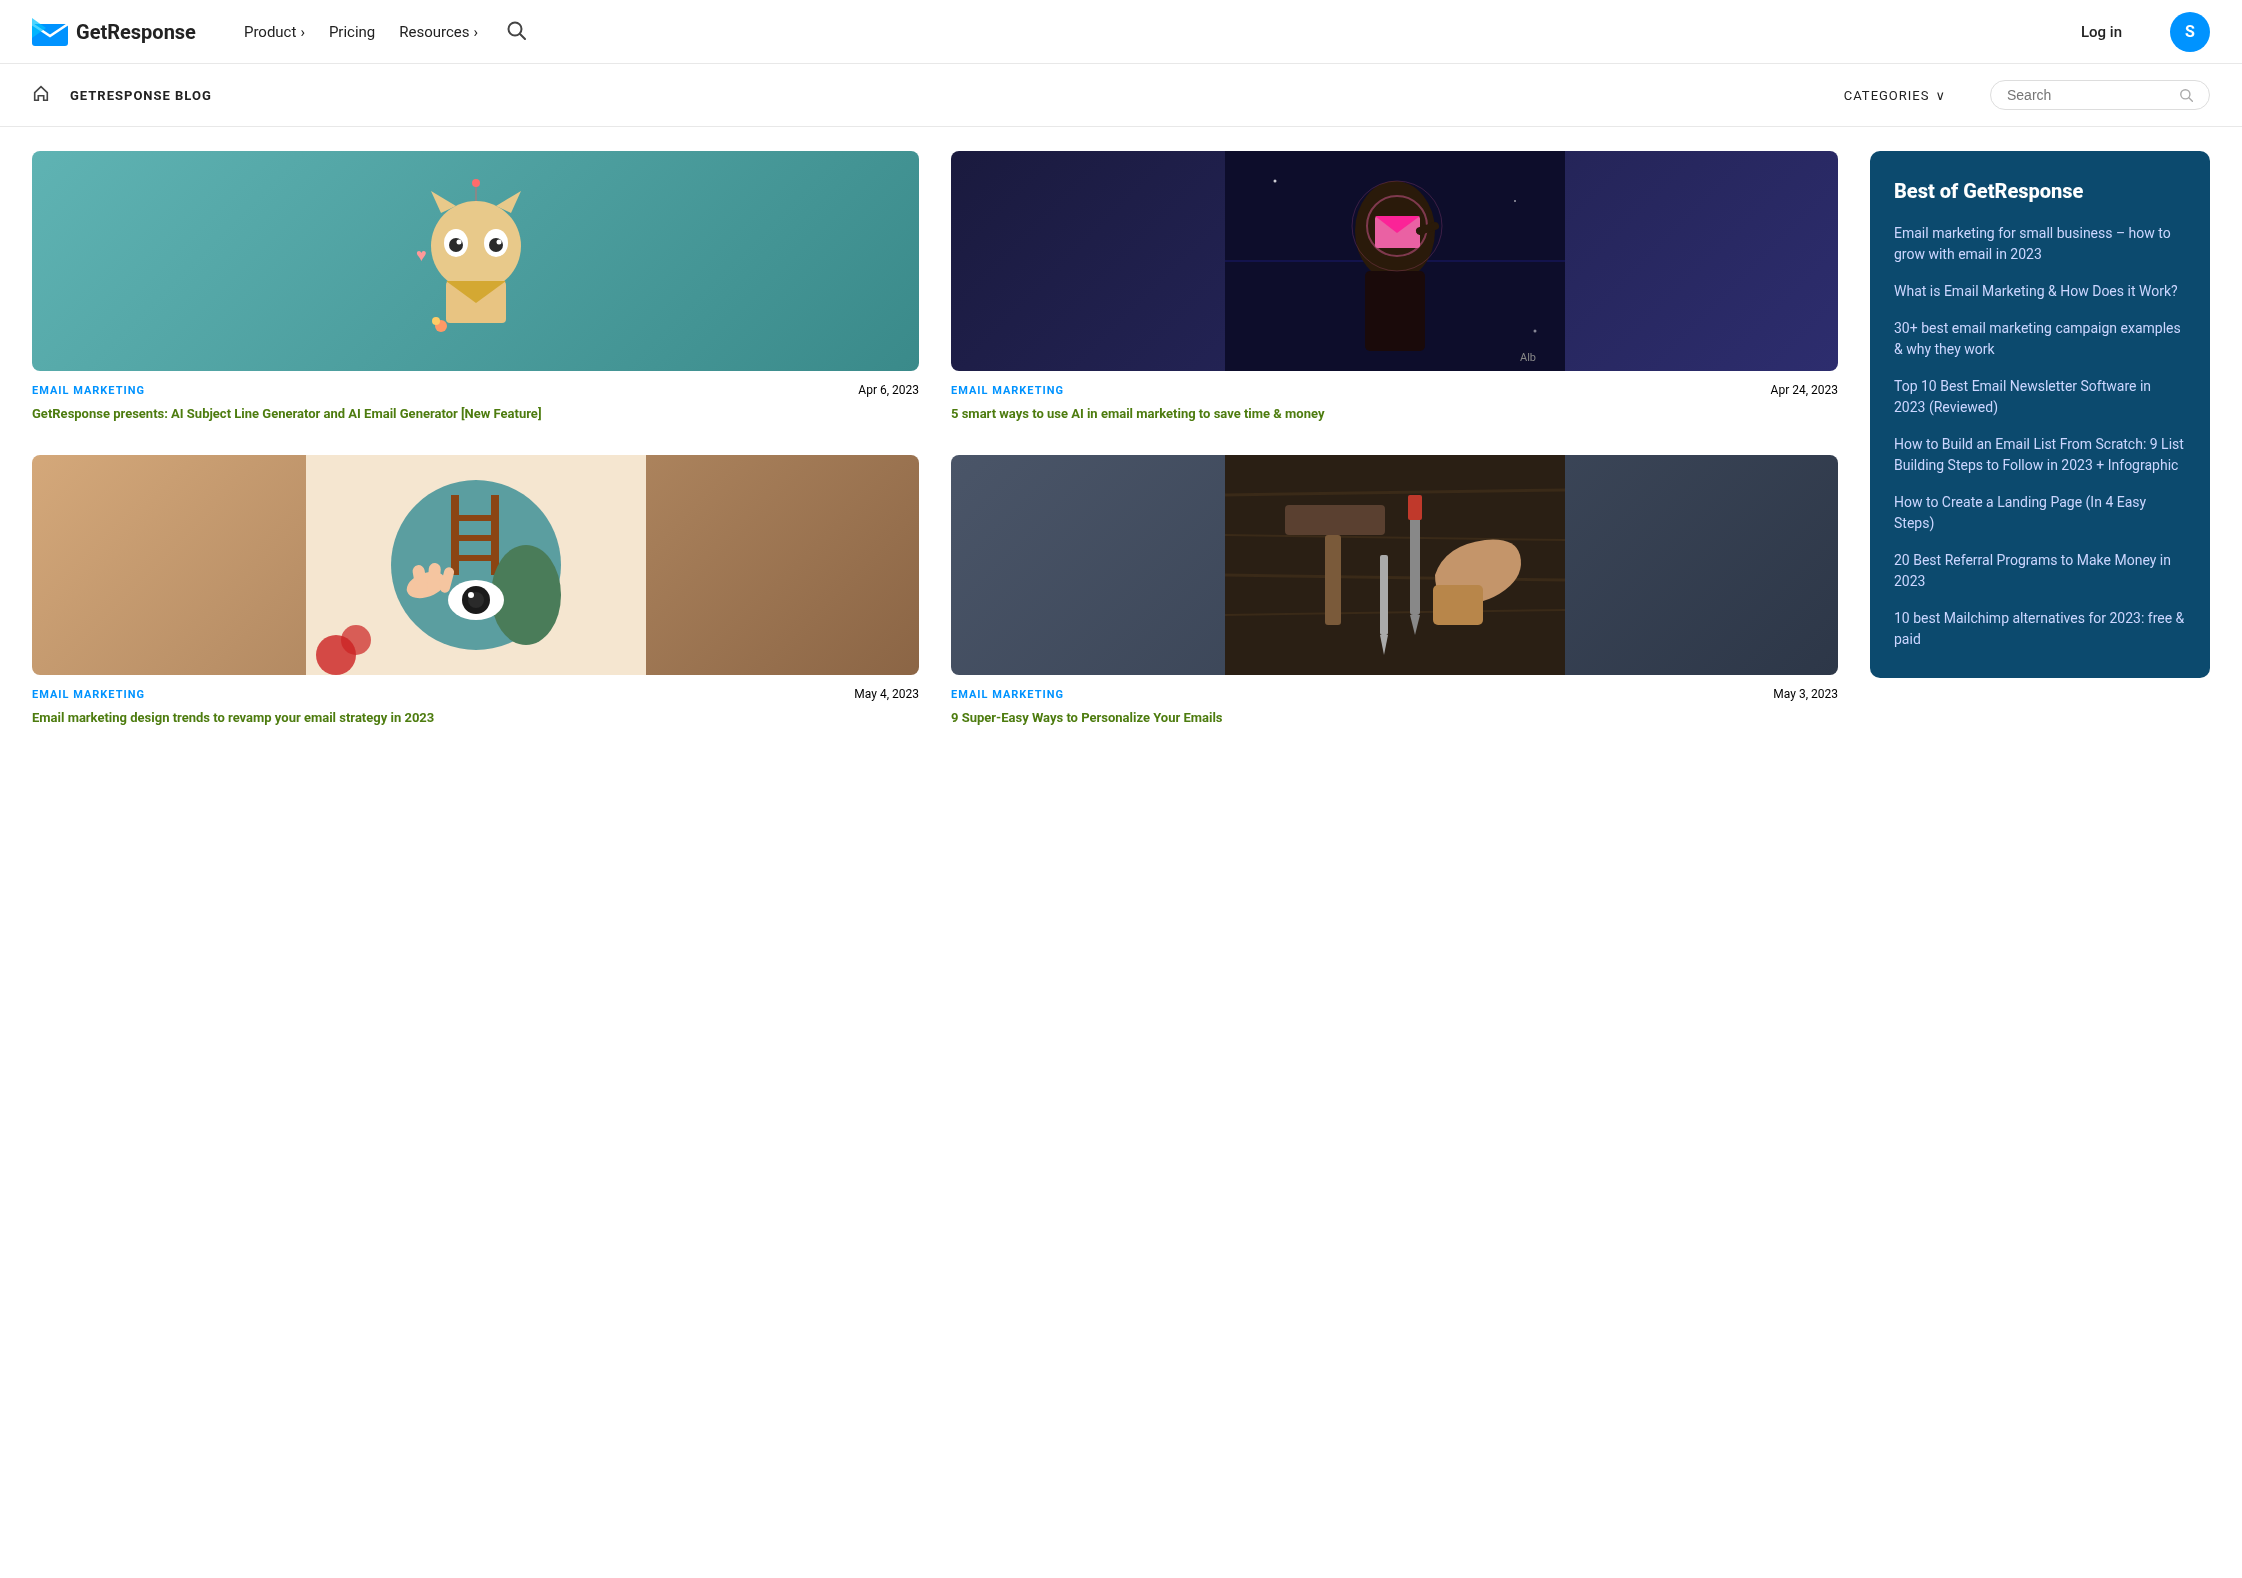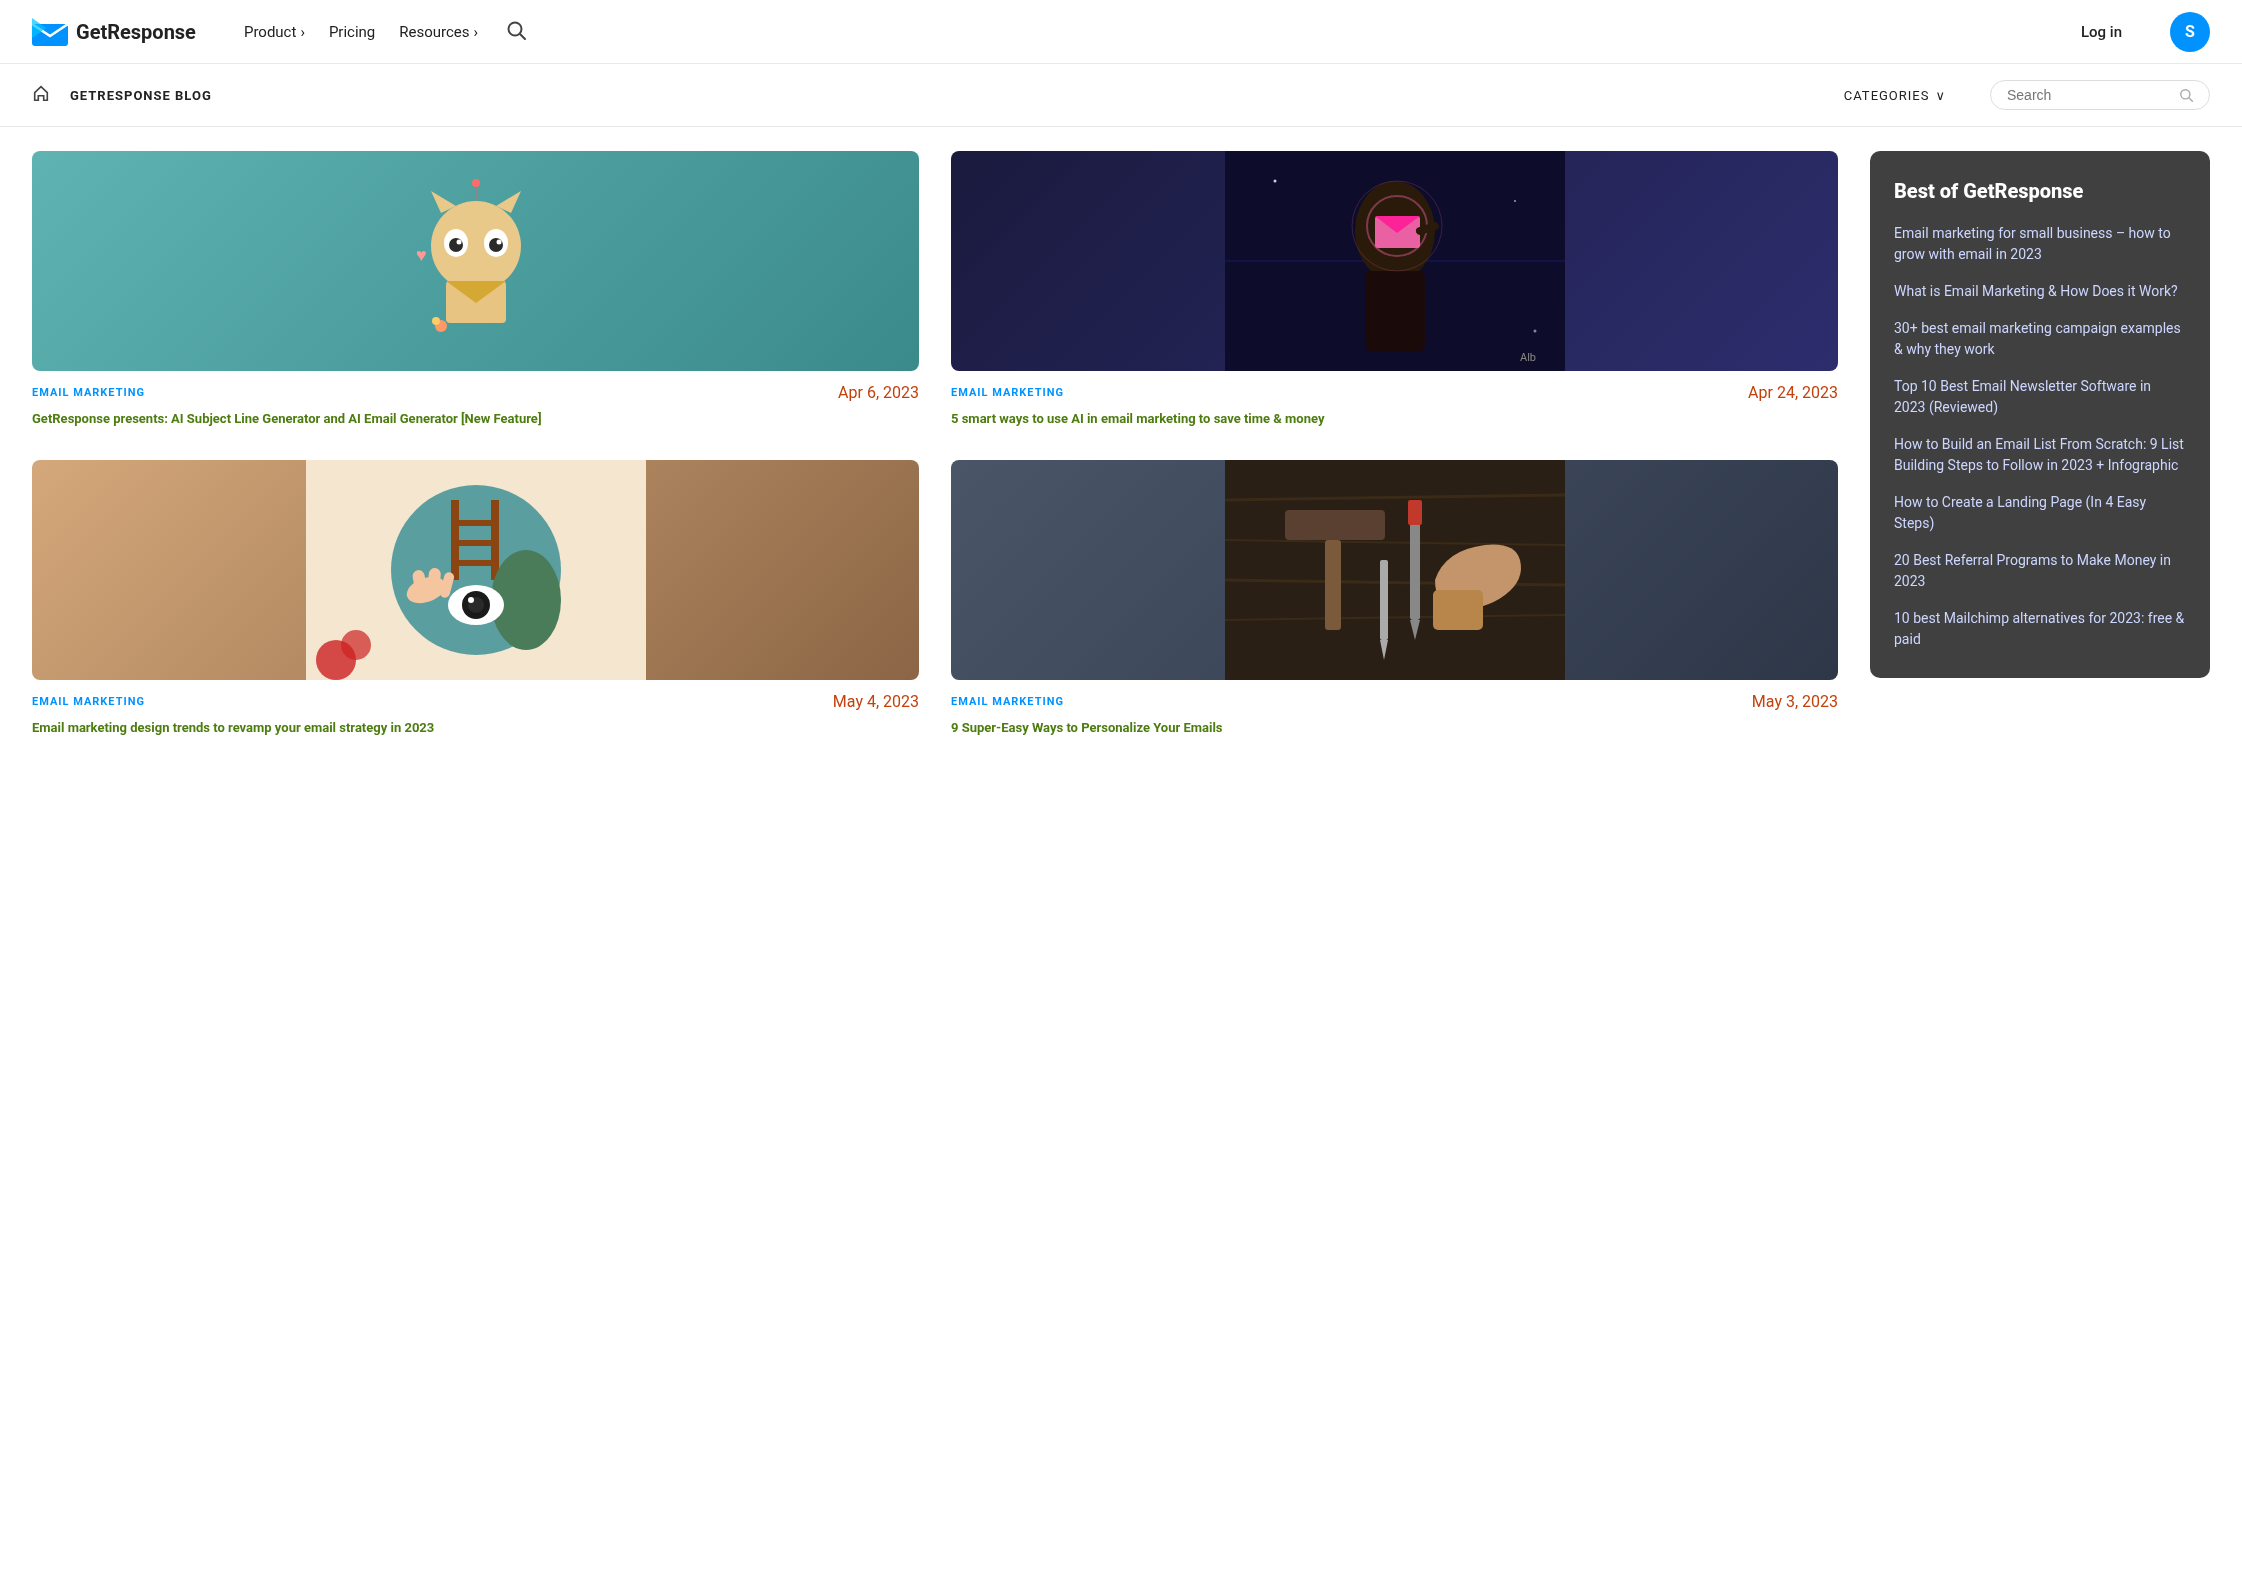--- a/index.html
+++ b/index.html
@@ -46,27 +46,27 @@
       width: 100%; height: 220px; border-radius: 8px;
       object-fit: cover; background: #ccc; overflow: hidden;
       display: flex; align-items: center; justify-content: center;
     }
     .article-image.img1 { background: linear-gradient(135deg, #5fb3b3 0%, #3a8a8a 100%); }
     .article-image.img2 { background: linear-gradient(135deg, #1a1a3e 0%, #2d2d6e 100%); }
     .article-image.img3 { background: linear-gradient(135deg, #d4a87a 0%, #8b6545 100%); }
     .article-image.img4 { background: linear-gradient(135deg, #4a5568 0%, #2d3748 100%); }
     .article-meta { display: flex; align-items: center; justify-content: space-between; margin-top: 12px; }
     .article-category { font-size: 11px; font-weight: 700; letter-spacing: 1px; color: #0093ff; text-transform: uppercase; }
-    .article-date { font-size: 16px; color: #c2410c; }
+    .article-date { font-size: 12px; color: #000000; }
     .article-title { font-size: 13px; font-weight: 700; color: #4d7c0f; line-height: 1.4; margin-top: 8px; }
 
     
     .sidebar { width: 340px; flex-shrink: 0; }
     .sidebar-best {
-      background: #404040; border-radius: 10px;
+      background: #0c4a6e; border-radius: 10px;
       padding: 28px 24px; color: #fff;
     }
     .sidebar-best-title { font-size: 20px; font-weight: 800; margin-bottom: 20px; }
     .sidebar-best-item { font-size: 14px; line-height: 1.5; color: #ccd6ff; margin-bottom: 16px; cursor: pointer; }
     .sidebar-best-item:last-child { margin-bottom: 0; }
   </style>
 </head>
 <body>
 
 <nav class="nav">

